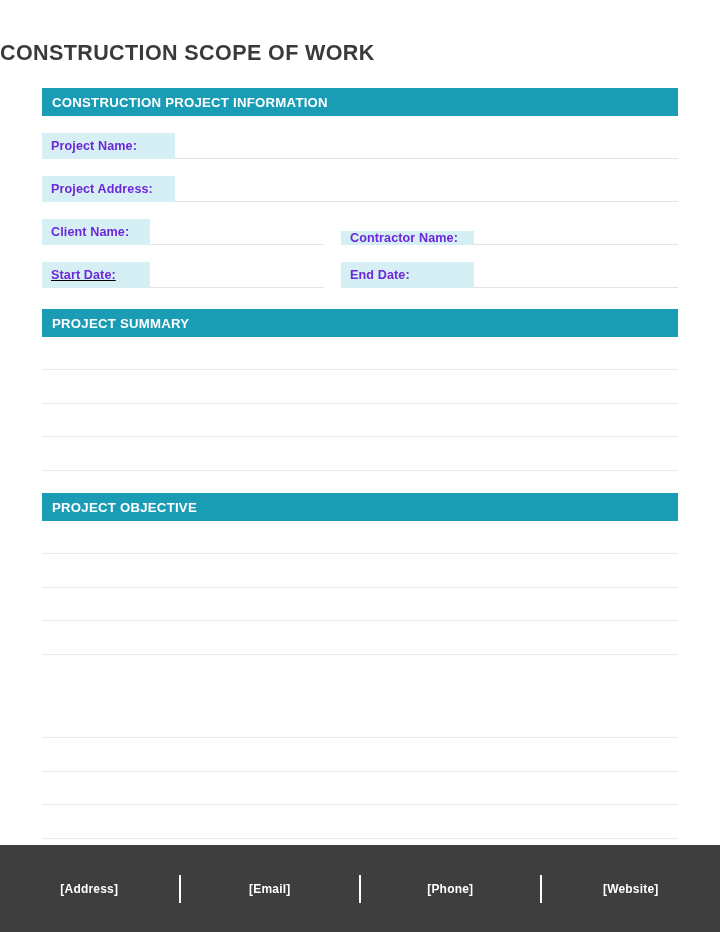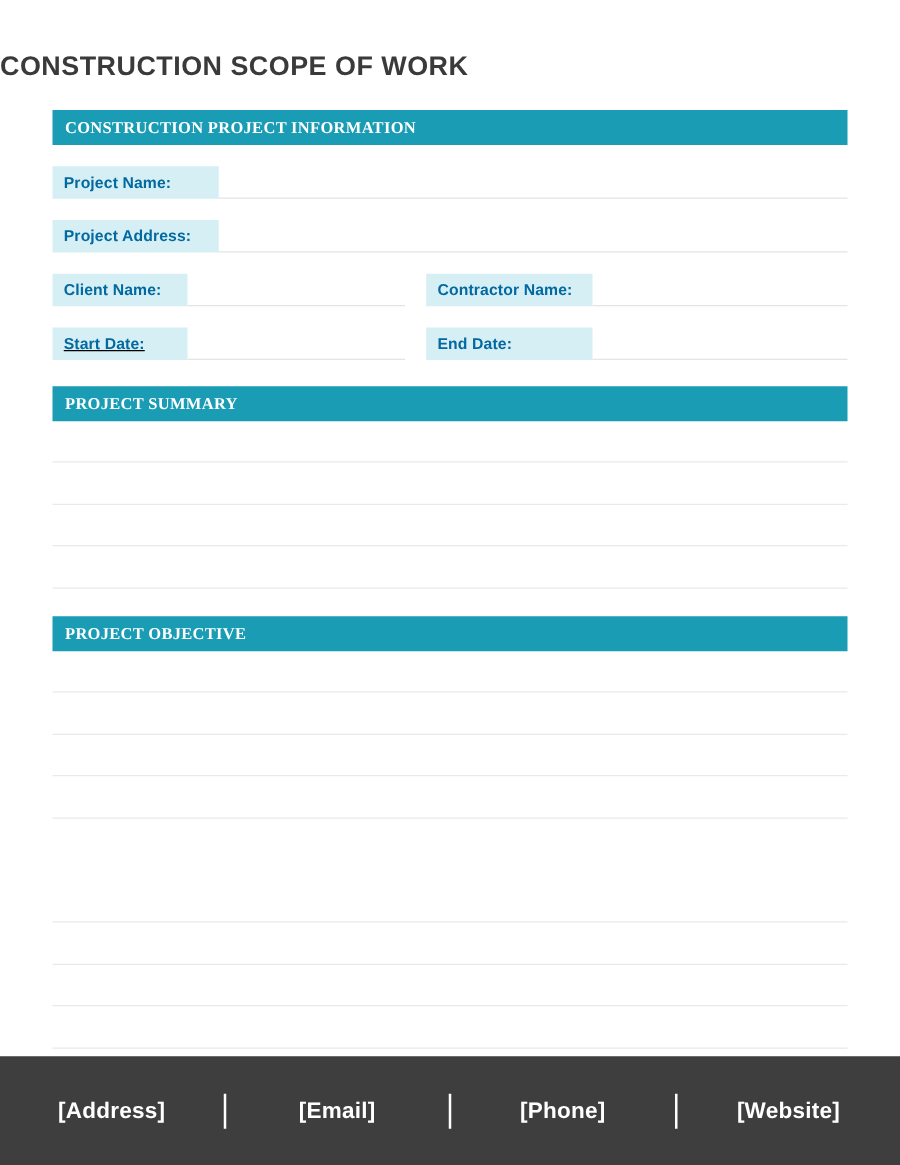--- a/index.html
+++ b/index.html
@@ -43,21 +43,20 @@
     display: flex;
     align-items: center;
   }
   .section-bar-label {
     padding-left: 10px;
     font-size: 13.2px;
     font-weight: bold;
     color: #ffffff;
     letter-spacing: 0.25px;
     white-space: nowrap;
-    font-family: Liberation Serif, serif;
   }
 
   #bar-info       { top: 88px; }
   #bar-summary    { top: 309px; }
   #bar-objective  { top: 493px; }
   #bar-exclusions { top: 677px; }
 
   
   .field {
     position: absolute;
@@ -66,42 +65,42 @@
     align-items: stretch;
   }
   .field-label {
     width: 133px;
     background: #d5eff4;
     display: flex;
     align-items: center;
     padding-left: 9px;
     font-size: 12.6px;
     font-weight: bold;
-    color: #0369a1;
+    color: #6d28d9;
     letter-spacing: 0.1px;
     white-space: nowrap;
   }
   .field-input {
     flex: 1;
     background: transparent;
     border: none;
     border-bottom: 1px solid #e4e4e4;
     outline: none;
     font-family: "Liberation Sans", sans-serif;
     font-size: 12.6px;
     color: #3a3a3a;
     padding: 0 6px;
   }
   .field-label + .field-input { align-self: flex-end; height: 25px; }
 
   
   #field-project-name    { top: 133px; left: 42px; width: 636px; }
   #field-project-address { top: 176px; left: 42px; width: 636px; }
   #field-client-name     { top: 219px; left: 42px; width: 282px; }
-  #field-contractor-name { top: 219px; left: 341px; width: 337px; }
+  #field-contractor-name { top: 219px; left: 341px; width: 337px; align-items: flex-end; }
   #field-start-date      { top: 262px; left: 42px; width: 282px; text-decoration: underline; }
   #field-end-date        { top: 262px; left: 341px; width: 337px; }
 
   
   .ruled-area {
     position: absolute;
     left: 42px;
     width: 636px;
   }
   .ruled-line {
@@ -119,21 +118,21 @@
     top: 845px;
     width: 720px;
     height: 87px;
     background: #3e3e3e;
     display: flex;
     align-items: center;
   }
   .footer-cell {
     flex: 1;
     text-align: center;
-    font-size: 18px;
+    font-size: 12px;
     font-weight: bold;
     color: #ffffff;
     letter-spacing: 0.2px;
     white-space: nowrap;
   }
   .footer-divider {
     width: 2px;
     height: 28px;
     background: #ffffff;
     flex: 0 0 2px;

